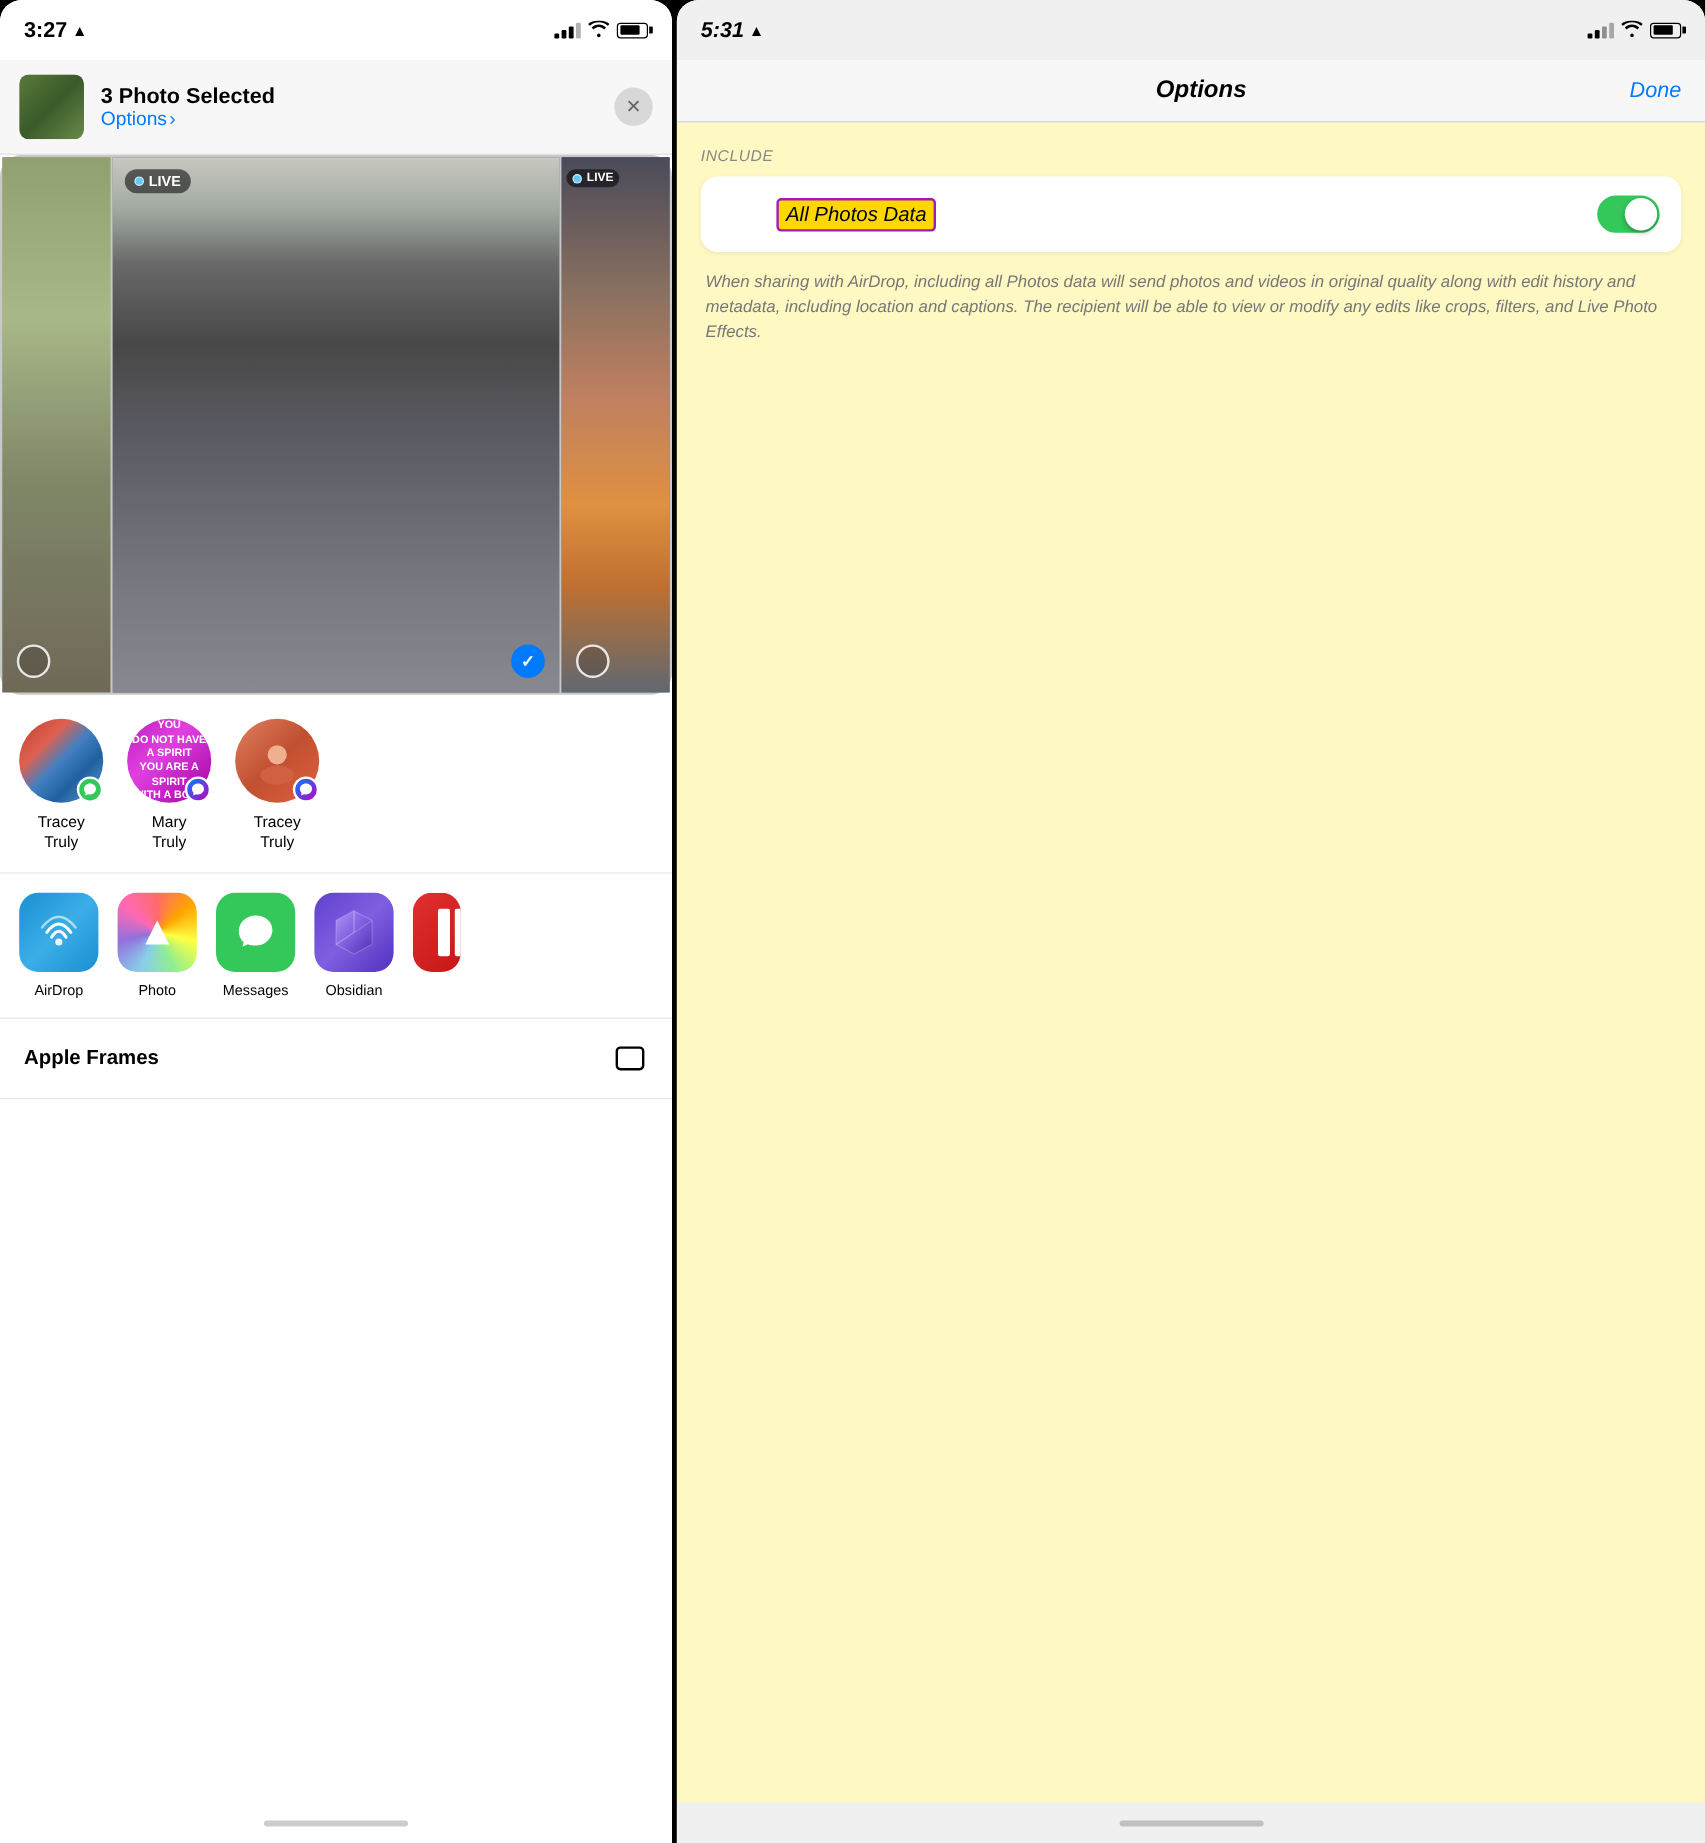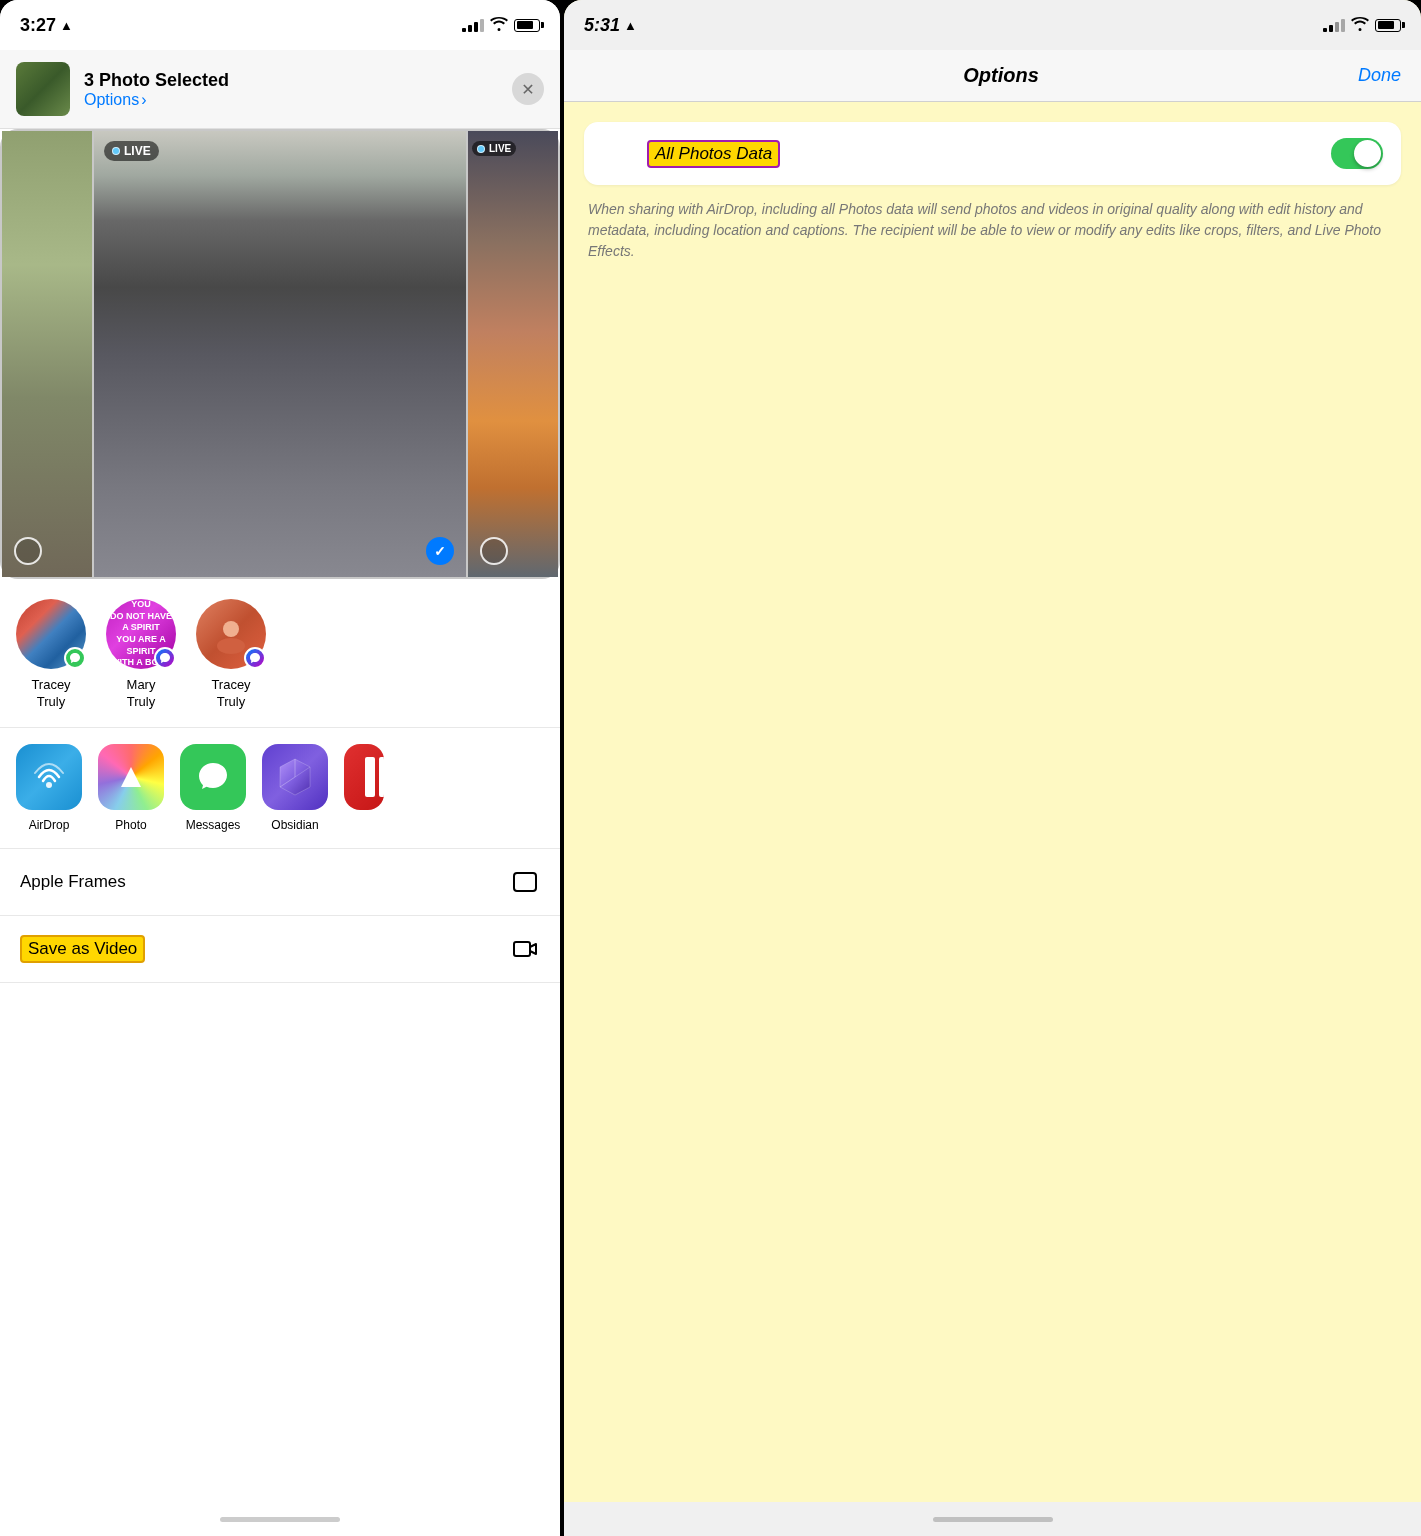--- a/index.html
+++ b/index.html
@@ -270,20 +270,21 @@
       display: flex;
       align-items: center;
       justify-content: space-between;
       padding: 18px 20px;
       border-bottom: 1px solid #e8e8e8;
       cursor: pointer;
     }
     .action-item-left {
       display: flex;
       gap: 14px;
+      font-weight: bold;
     }
     .action-label {
       font-size: 17px;
       color: #000;
     }
     .action-label-highlighted {
       background: #ffd700;
       border: 2px solid #e0a000;
       border-radius: 4px;
       padding: 2px 6px;
@@ -626,31 +627,20 @@
       <div class="action-item-left">
         <span class="action-label">Apple Frames</span>
       </div>
       <div class="action-icon">
         <svg width="26" height="22" viewBox="0 0 26 22" fill="none" stroke="#000" stroke-width="2" stroke-linecap="round" stroke-linejoin="round">
           <rect x="2" y="2" width="22" height="18" rx="3"></rect>
         </svg>
       </div>
     </div>
 
-    <div class="action-item">
-      <div class="action-item-left">
-        <span class="action-label action-label-highlighted">Save as Video</span>
-      </div>
-      <div class="action-icon">
-        <svg width="26" height="22" viewBox="0 0 26 22" fill="none" stroke="#000" stroke-width="2" stroke-linecap="round" stroke-linejoin="round">
-          <rect x="2" y="4" width="16" height="14" rx="2"></rect>
-          <path d="M18 9 L24 6 L24 16 L18 13 Z"></path>
-        </svg>
-      </div>
-    </div>
 
   </div>
 
   <div class="home-indicator-left">
     <div class="home-bar"></div>
   </div>
 </div>
 
 <div class="right-panel">
 
@@ -677,20 +667,21 @@
     </div>
   </div>
 
   <div class="options-nav">
     <div style="width:60px;"></div>
     <div class="options-title">Options</div>
     <div class="options-done">Done</div>
   </div>
 
   <div class="options-content">
+    <div class="include-label">INCLUDE</div>
 
     <div class="toggle-card">
       <span class="toggle-card-label toggle-card-label-highlighted">All Photos Data</span>
       <div class="toggle">
         <div class="toggle-thumb"></div>
       </div>
     </div>
 
     <p class="description-text">When sharing with AirDrop, including all Photos data will send photos and videos in original quality along with edit history and metadata, including location and captions. The recipient will be able to view or modify any edits like crops, filters, and Live Photo Effects.</p>
   </div>

